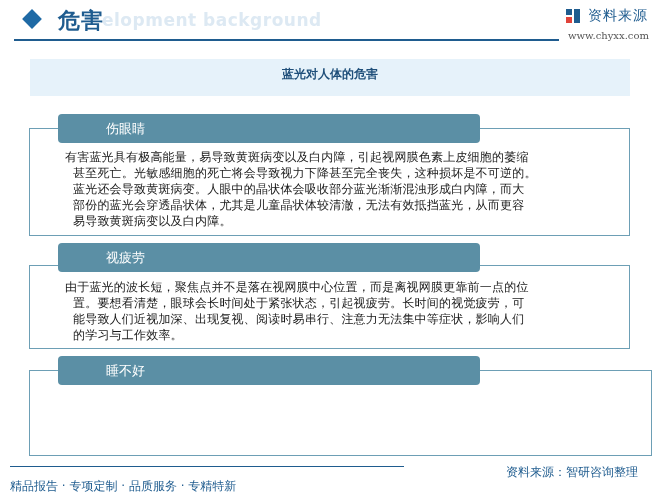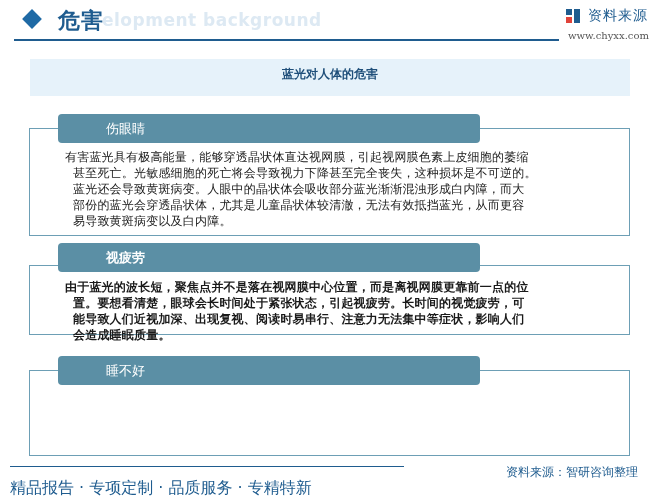--- a/index.html
+++ b/index.html
@@ -59,21 +59,21 @@
     color:#1a1a1a; letter-spacing:0.2px;
   }
 
   .footer-line {
     position:absolute; left:10px; top:466px; width:320px; height:1px; background:#1f5c8f;
   }
   .footer-line-right {
     position:absolute; left:330px; top:466px; width:74px; height:1px; background:#1f5c8f;
   }
   .footer-slogan {
-    position:absolute; left:10px; top:478px; font-size:16px; color:#1f5c8f; white-space:nowrap;
+    position:absolute; left:10px; top:478px; font-size:12px; color:#1f5c8f; white-space:nowrap;
   }
   .footer-source {
     position:absolute; left:506px; top:464px; font-size:12px; color:#1f5c8f; white-space:nowrap;
   }
 </style>
 </head>
 <body>
 
 <div class="header">
   <div class="diamond"></div>
@@ -94,42 +94,42 @@
 <div class="banner">
   <div class="banner-title">蓝光对人体的危害</div>
 </div>
 
 <div class="section" style="top:114px; height:122px;">
   <div class="section-box" style="top:14px;"></div>
   <div class="section-tab">
     <span class="section-tab-label">伤眼睛</span>
   </div>
   <div class="section-body" style="top:35px; left:44px;">
-    <div style="margin-left:-8px;">有害蓝光具有极高能量，能够穿透晶状体直达视网膜，引起视网膜色素上皮细胞的萎缩</div>
+    <div style="margin-left:-8px;">有害蓝光具有极高能量，易导致黄斑病变以及白内障，引起视网膜色素上皮细胞的萎缩</div>
     <div>甚至死亡。光敏感细胞的死亡将会导致视力下降甚至完全丧失，这种损坏是不可逆的。</div>
     <div>蓝光还会导致黄斑病变。人眼中的晶状体会吸收部分蓝光渐渐混浊形成白内障，而大</div>
     <div>部份的蓝光会穿透晶状体，尤其是儿童晶状体较清澈，无法有效抵挡蓝光，从而更容</div>
     <div>易导致黄斑病变以及白内障。</div>
   </div>
 </div>
 
-<div class="section" style="top:243px; height:92px;font-weight:bold;">
+<div class="section" style="top:243px; height:106px;">
   <div class="section-box" style="top:22px;"></div>
   <div class="section-tab">
     <span class="section-tab-label">视疲劳</span>
   </div>
   <div class="section-body" style="top:36px; left:44px;">
     <div style="margin-left:-8px;">由于蓝光的波长短，聚焦点并不是落在视网膜中心位置，而是离视网膜更靠前一点的位</div>
     <div>置。要想看清楚，眼球会长时间处于紧张状态，引起视疲劳。长时间的视觉疲劳，可</div>
     <div>能导致人们近视加深、出现复视、阅读时易串行、注意力无法集中等症状，影响人们</div>
-    <div>会造成睡眠质量。</div>
+    <div>的学习与工作效率。</div>
   </div>
 </div>
 
-<div class="section" style="top:356px; height:100px;">
+<div class="section" style="top:356px; height:100px;padding-left:22px;">
   <div class="section-box" style="top:14px;"></div>
   <div class="section-tab">
     <span class="section-tab-label">睡不好</span>
   </div>
 </div>
 
 <div class="footer-line"></div>
 <div class="footer-line-right"></div>
 <div class="footer-source">资料来源：智研咨询整理</div>
 <div class="footer-slogan">精品报告 · 专项定制 · 品质服务 · 专精特新</div>

